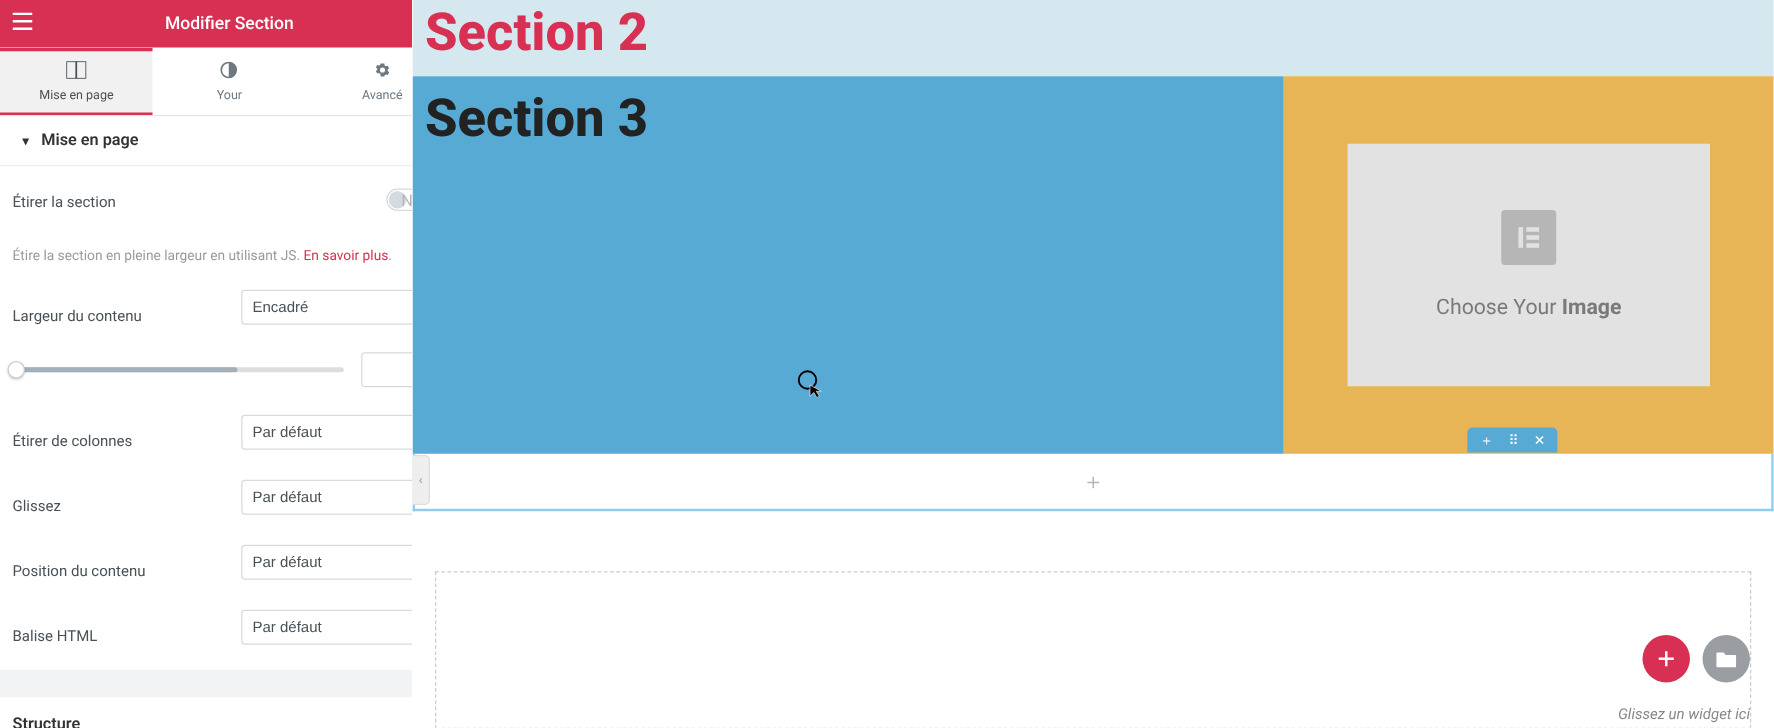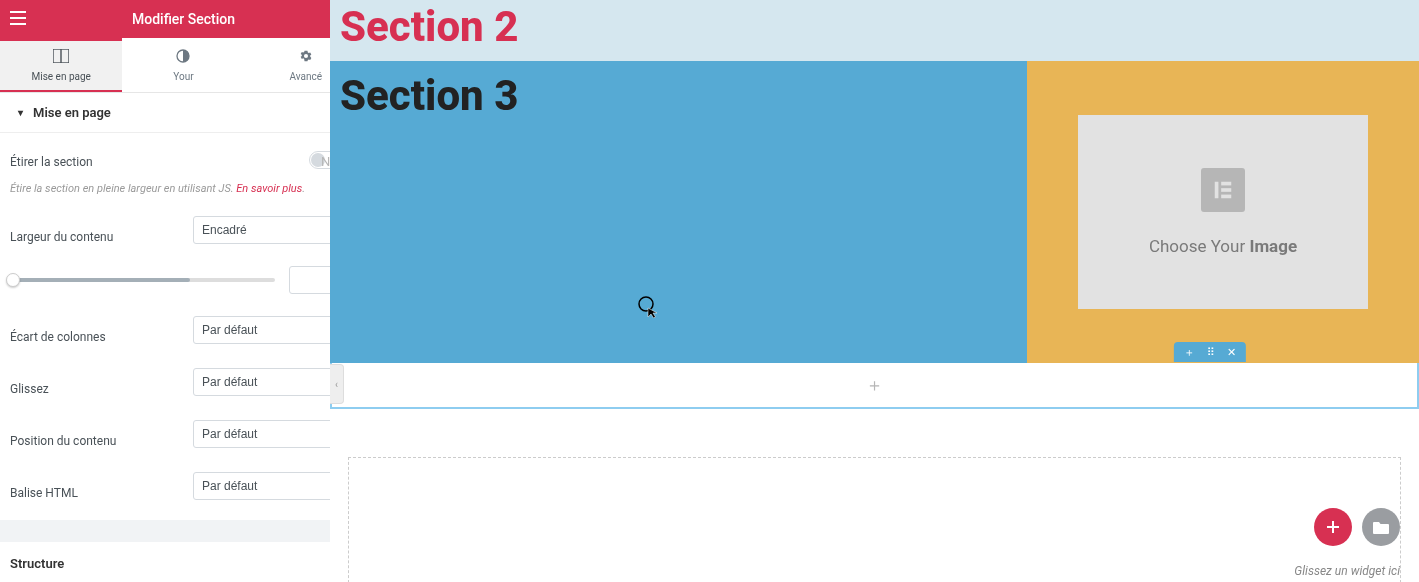--- a/index.html
+++ b/index.html
@@ -22,21 +22,21 @@
 
 .panel-body { padding: 6px 10px 0; overflow-y: auto; flex: 1; }
 .field-row { display: flex; align-items: flex-end; justify-content: space-between; padding: 12px 0; }
 .field-row label { font-size: 12px; color: #495157; }
 .select { width: 164px; height: 28px; border: 1px solid #d5dadf; border-radius: 3px; background: #fff; font-size: 12px; color: #495157; padding: 0 24px 0 8px; position: relative; cursor: pointer; appearance: none; background-image: linear-gradient(45deg, transparent 50%, #6d7882 50%), linear-gradient(135deg, #6d7882 50%, transparent 50%); background-position: calc(100% - 14px) 12px, calc(100% - 10px) 12px; background-size: 4px 4px, 4px 4px; background-repeat: no-repeat; }
 
 .toggle { width: 48px; height: 18px; border-radius: 10px; border: 1px solid #d5dadf; background: #fff; position: relative; cursor: pointer; }
 .toggle .knob { position: absolute; width: 14px; height: 14px; border-radius: 50%; background: #d5dadf; top: 1px; left: 1px; }
 .toggle .label-text { position: absolute; right: 6px; top: 2px; font-size: 13px; color: #b6b6b6; letter-spacing: 0.5px; }
 
-.help-text { font-size: 11px; font-style: italic; color: #9a9a9a; line-height: 1.4; padding: 0 0 8px; }
+.help-text { font-size: 11px; color: #9a9a9a; line-height: 1.4; padding: 0 0 8px; margin-top: 16px; }
 .help-text .learn-more { color: #d73052; cursor: pointer; }
 
 .slider-row { display: flex; align-items: center; padding: 10px 0; gap: 14px; }
 .slider-track { flex: 1; height: 4px; background: #ddd; border-radius: 2px; position: relative; }
 .slider-track .fill { position: absolute; height: 4px; background: #a4afb7; border-radius: 2px; width: 68%; }
 .slider-track .handle { position: absolute; width: 14px; height: 14px; border-radius: 50%; background: #fff; border: 1px solid #ccc; top: -5px; left: -4px; box-shadow: 0 1px 2px rgba(0,0,0,.2); }
 .slider-input { width: 68px; height: 28px; border: 1px solid #d5dadf; border-radius: 3px; padding: 0 6px; font-size: 12px; }
 
 .structure-separator { height: 22px; background: #f1f3f5; margin: 8px -10px 0; }
 .structure-header { padding: 14px 0 8px; font-weight: 600; font-size: 13px; }
@@ -162,21 +162,21 @@
 
     <div class="slider-row">
       <div class="slider-track">
         <div class="fill"></div>
         <div class="handle"></div>
       </div>
       <input class="slider-input" type="text" style="">
     </div>
 
     <div class="field-row">
-      <label>Écart de colonnes</label>
+      <label>Étirer de colonnes</label>
       <select class="select">
         <option>Par défaut</option>
       </select>
     </div>
 
     <div class="field-row">
       <label>Glissez</label>
       <select class="select">
         <option>Par défaut</option>
       </select>

